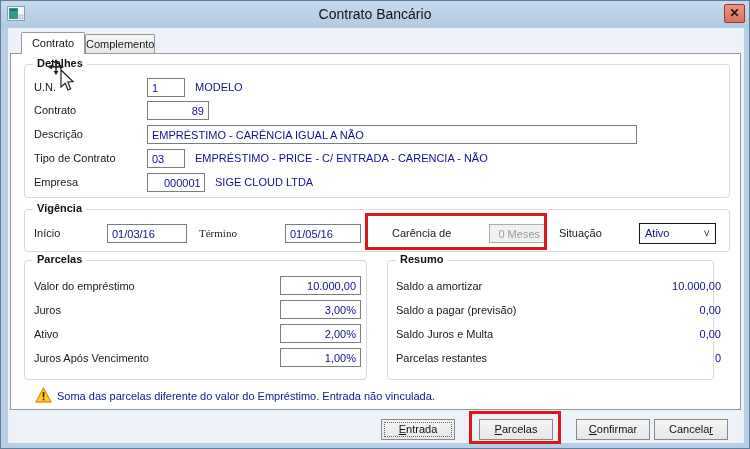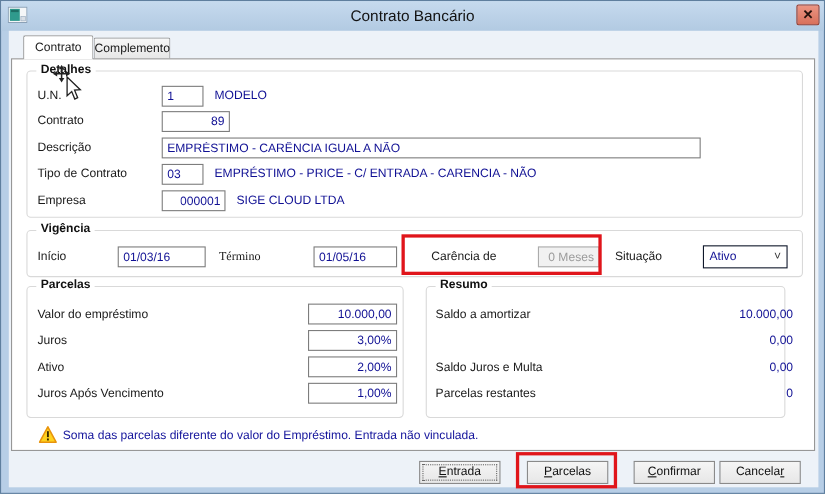--- a/index.html
+++ b/index.html
@@ -142,20 +142,21 @@
       <span class="lbl" style="left:23px; top:274px;">Ativo</span>
       <input class="tb tb-right" style="left: 269px; top: 270px; width: 81px;" value="2,00%">
       <span class="lbl" style="left:23px; top:298px;">Juros Após Vencimento</span>
       <input class="tb tb-right" style="left: 269px; top: 294px; width: 81px;" value="1,00%">
 
       <div class="groupbox" style="left:376px; top:206px; width:327px; height:120px;">
         <span class="group-legend">Resumo</span>
       </div>
       <span class="lbl" style="left:385px; top:226px;">Saldo a amortizar</span>
       <span class="desc" style="left:540px; top:226px; width:170px; text-align:right;">10.000,00</span>
+      <span class="lbl" style="left:385px; top:250px;">Saldo a pagar (previsão)</span>
       <span class="desc" style="left:540px; top:250px; width:170px; text-align:right;">0,00</span>
       <span class="lbl" style="left:385px; top:274px;">Saldo Juros e Multa</span>
       <span class="desc" style="left:540px; top:274px; width:170px; text-align:right;">0,00</span>
       <span class="lbl" style="left:385px; top:298px;">Parcelas restantes</span>
       <span class="desc" style="left:540px; top:298px; width:170px; text-align:right;">0</span>
 
       <span class="warn-icon" style="left:24px; top:333px;">
         <svg width="17" height="16" viewBox="0 0 17 16">
           <polygon points="8.5,1 16,15 1,15" fill="#ffd21e" stroke="#e8930c" stroke-width="1.4" stroke-linejoin="round"></polygon>
           <rect x="7.7" y="5" width="1.7" height="5.4" fill="#3a2a00"></rect>

